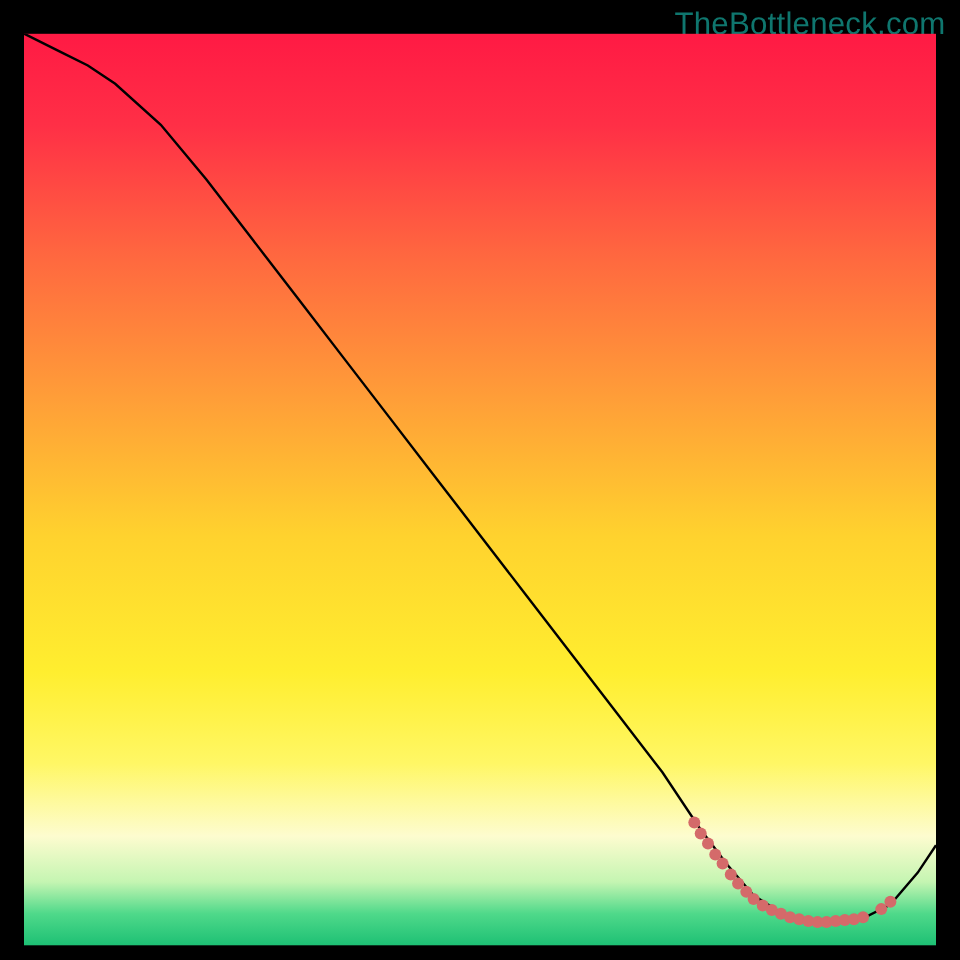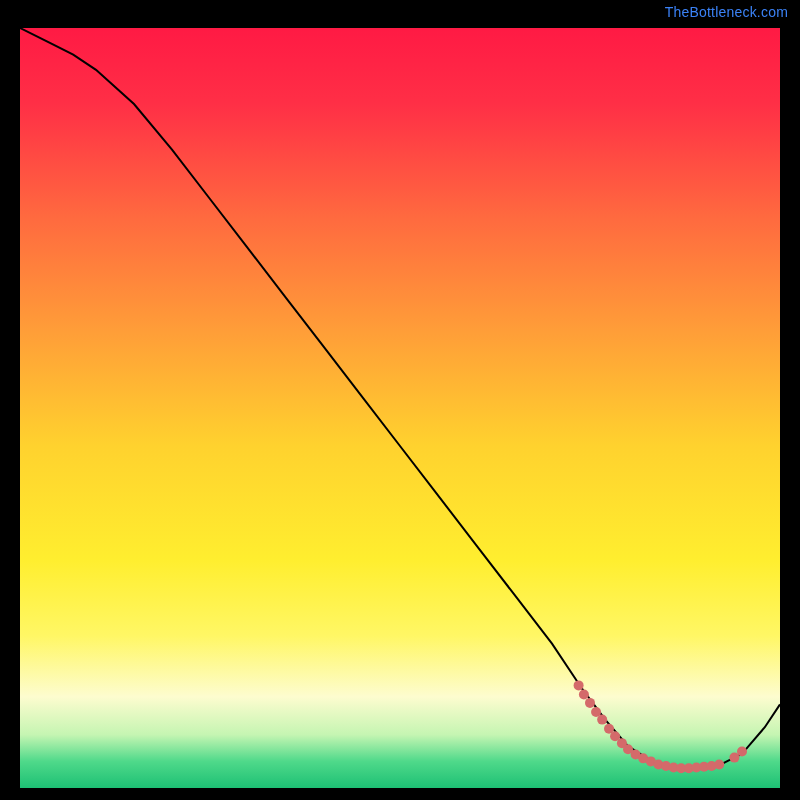--- a/index.html
+++ b/index.html
@@ -14,22 +14,22 @@
     position: relative;
     width: 800px;
     height: 800px;
     background: #000;
   }
   .watermark {
     position: absolute;
     top: 4px;
     right: 12px;
     font-family: Arial, Helvetica, sans-serif;
-    font-size: 14px;
-    color: #3b82f6;
+    font-size: 26px;
+    color: #0f766e;
     letter-spacing: 0.2px;
     user-select: none;
   }
   .plot {
     position: absolute;
     left: 20px;
     top: 28px;
     width: 760px;
     height: 760px;
   }

